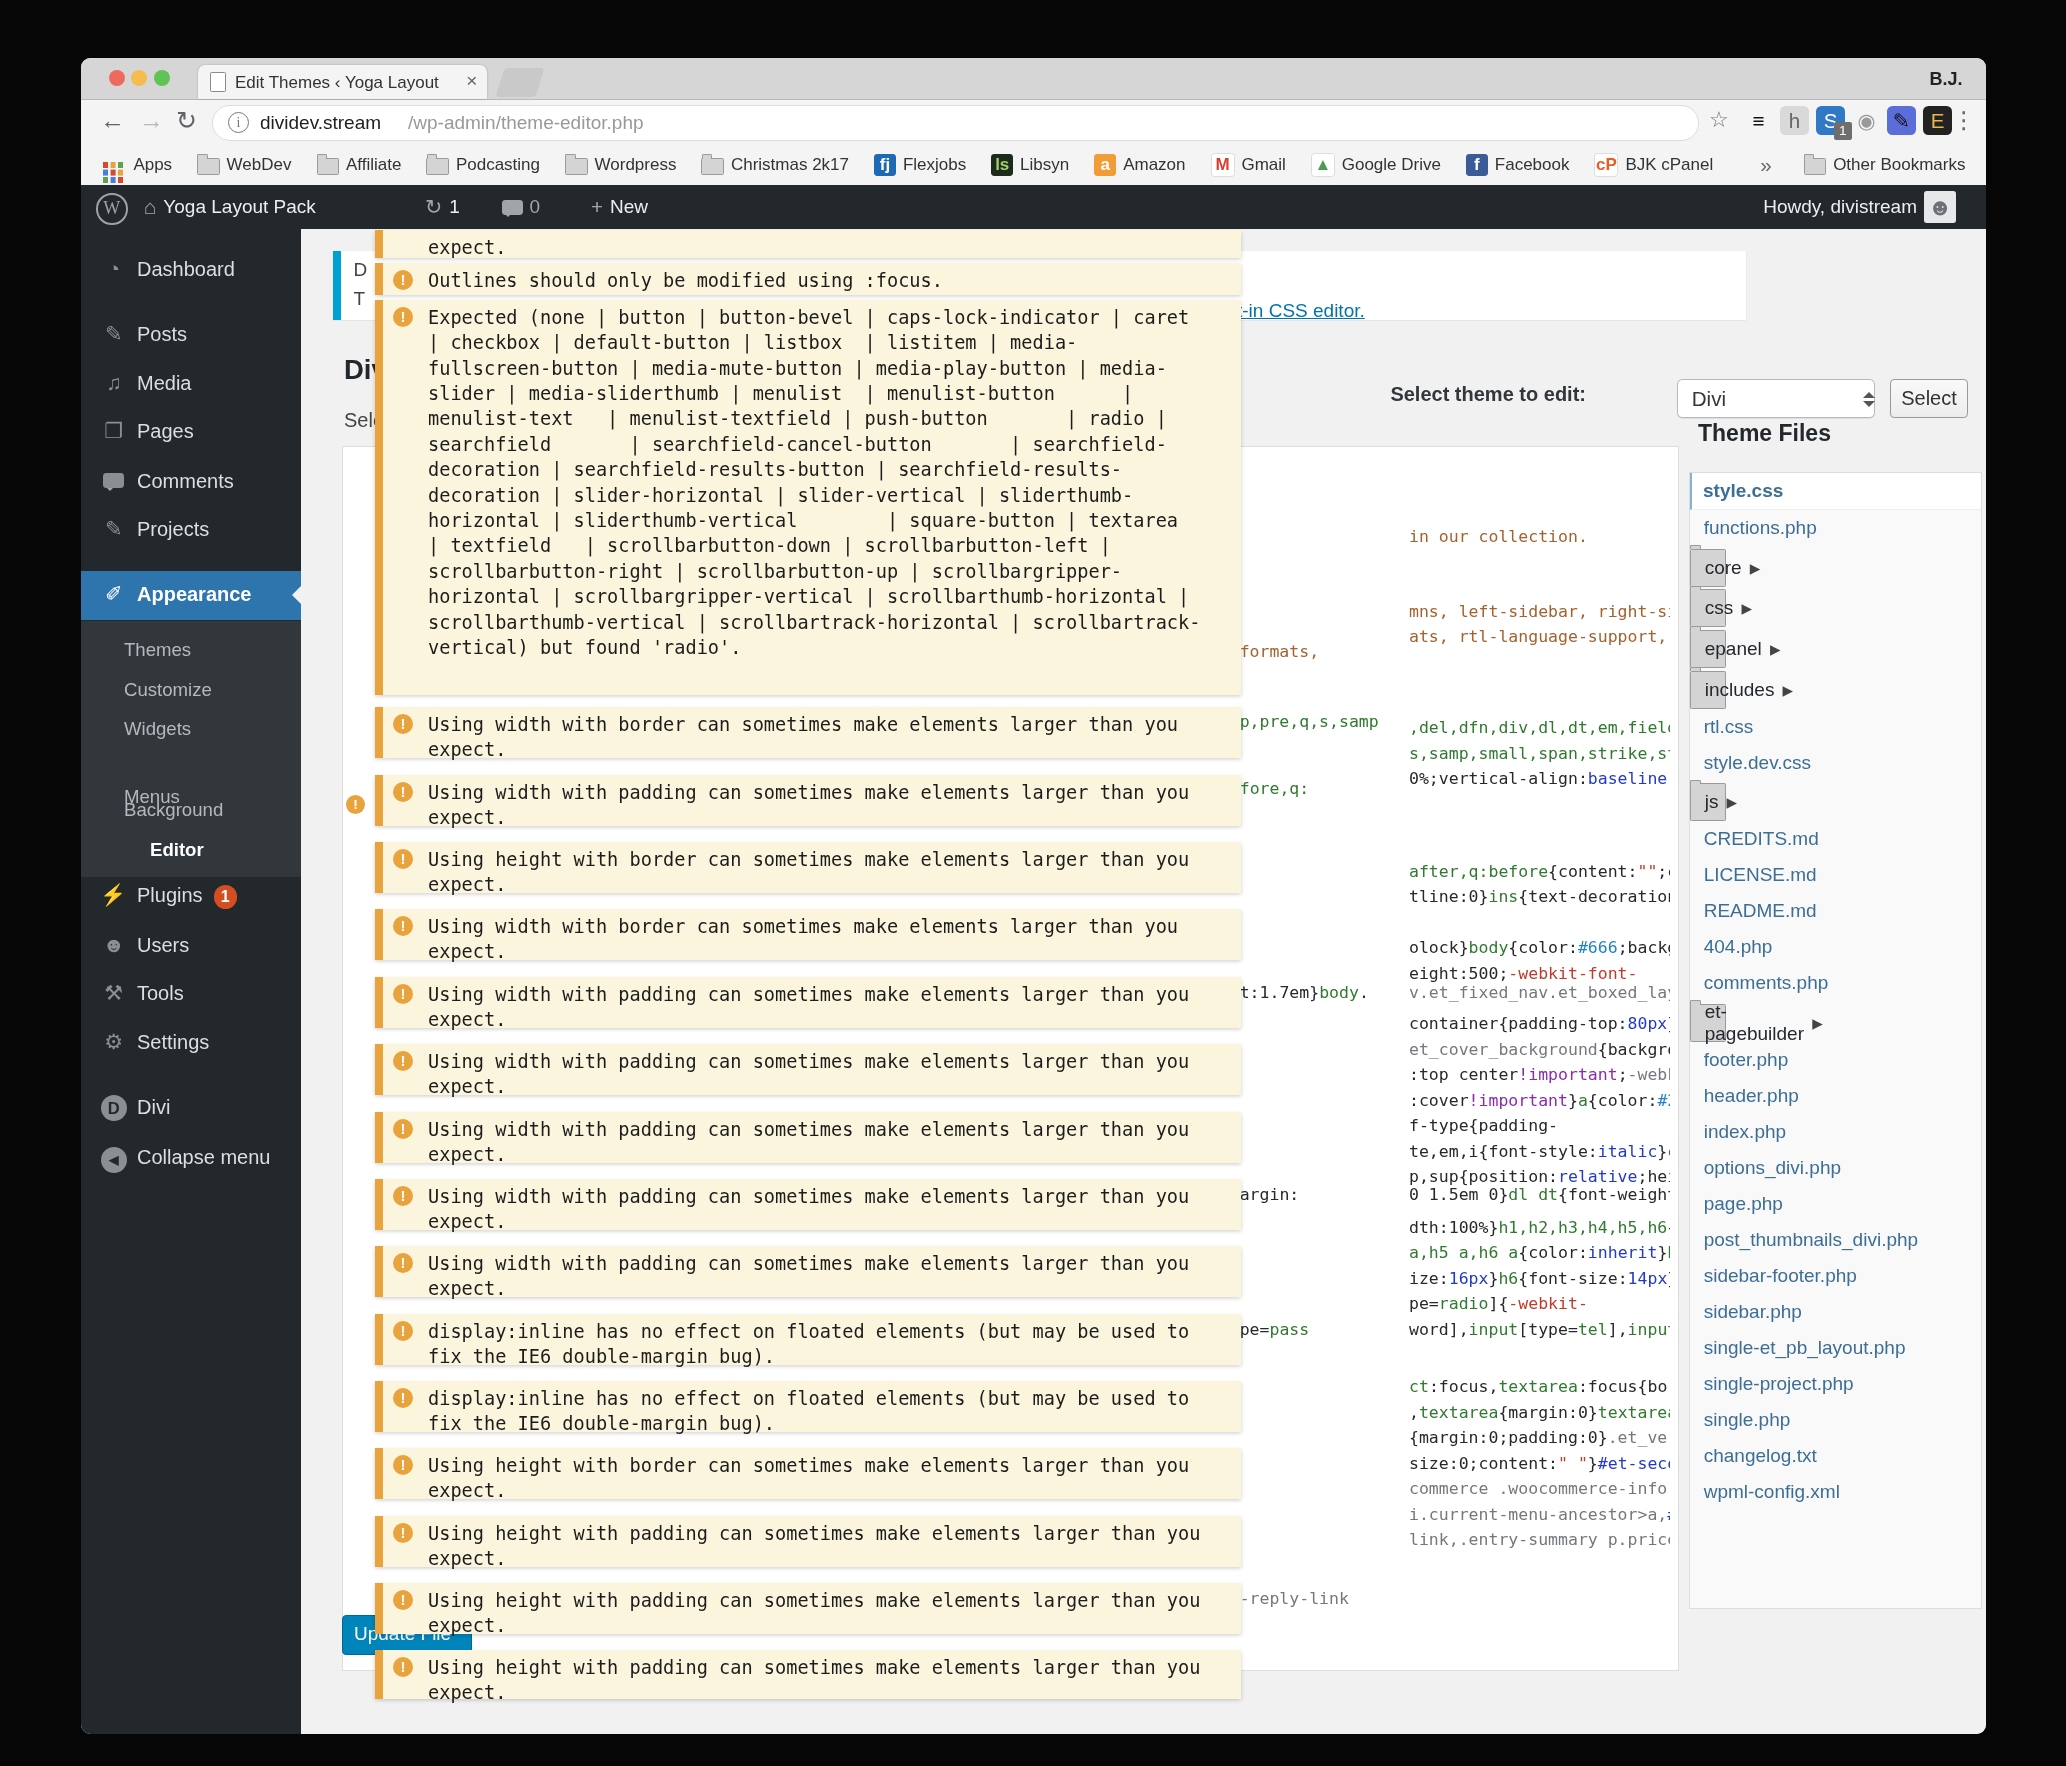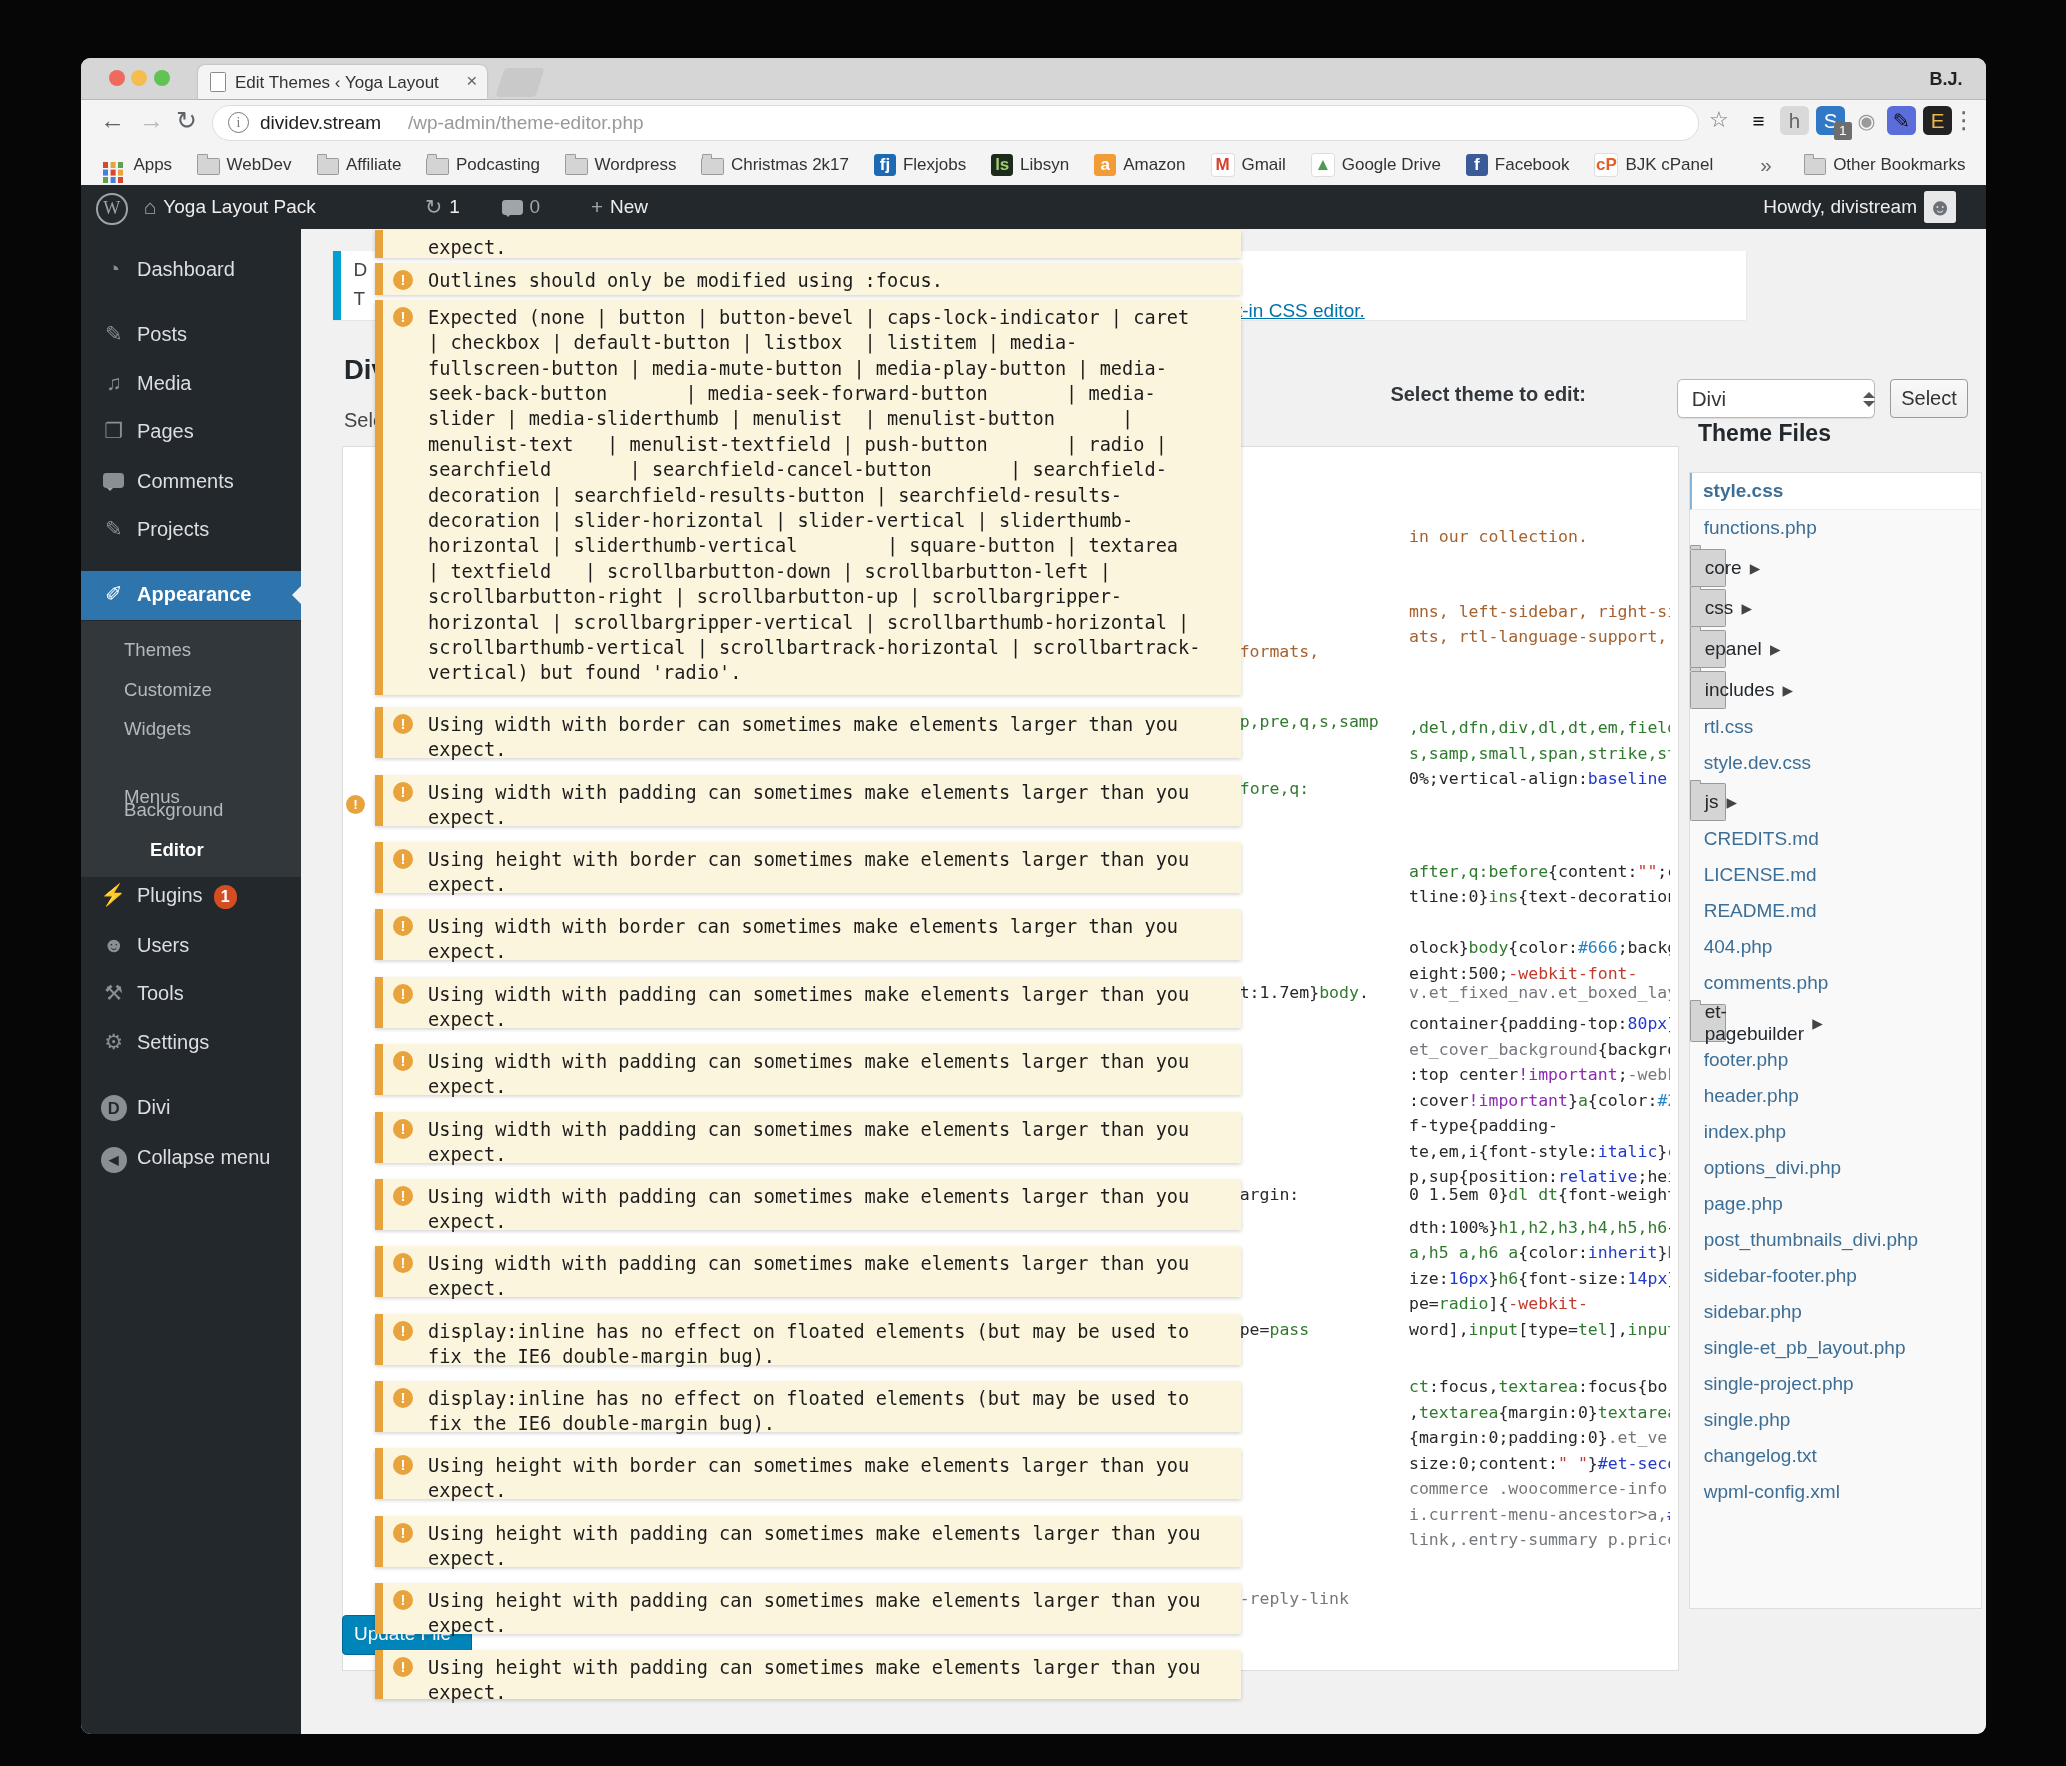--- a/index.html
+++ b/index.html
@@ -468,21 +468,20 @@
             <div class="w-text">
               <div>Outlines should only be modified using :focus.</div>
             </div>
           </div>
           <div class="warn" style="top: 71px; height: 395px;">
             <span class="w-ic">!</span>
             <div class="w-text">
               <div>Expected (none | button | button-bevel | caps-lock-indicator | caret</div>
               <div>| checkbox | default-button | listbox  | listitem | media-</div>
               <div>fullscreen-button | media-mute-button | media-play-button | media-</div>
-              <div>seek-back-button       | media-seek-forward-button       | media-</div>
               <div>slider | media-sliderthumb | menulist  | menulist-button      |</div>
               <div>menulist-text   | menulist-textfield | push-button       | radio |</div>
               <div>searchfield       | searchfield-cancel-button       | searchfield-</div>
               <div>decoration | searchfield-results-button | searchfield-results-</div>
               <div>decoration | slider-horizontal | slider-vertical | sliderthumb-</div>
               <div>horizontal | sliderthumb-vertical        | square-button | textarea</div>
               <div>| textfield   | scrollbarbutton-down | scrollbarbutton-left |</div>
               <div>scrollbarbutton-right | scrollbarbutton-up | scrollbargripper-</div>
               <div>horizontal | scrollbargripper-vertical | scrollbarthumb-horizontal |</div>
               <div>scrollbarthumb-vertical | scrollbartrack-horizontal | scrollbartrack-</div>

